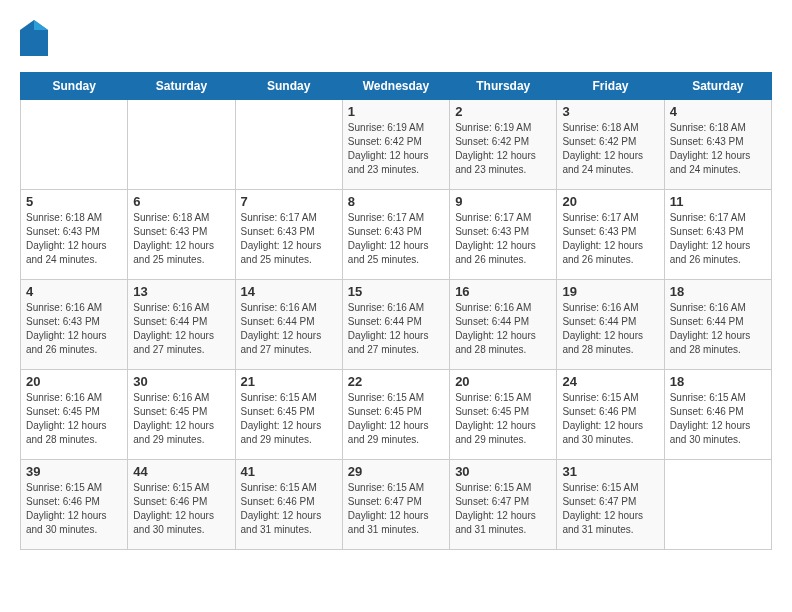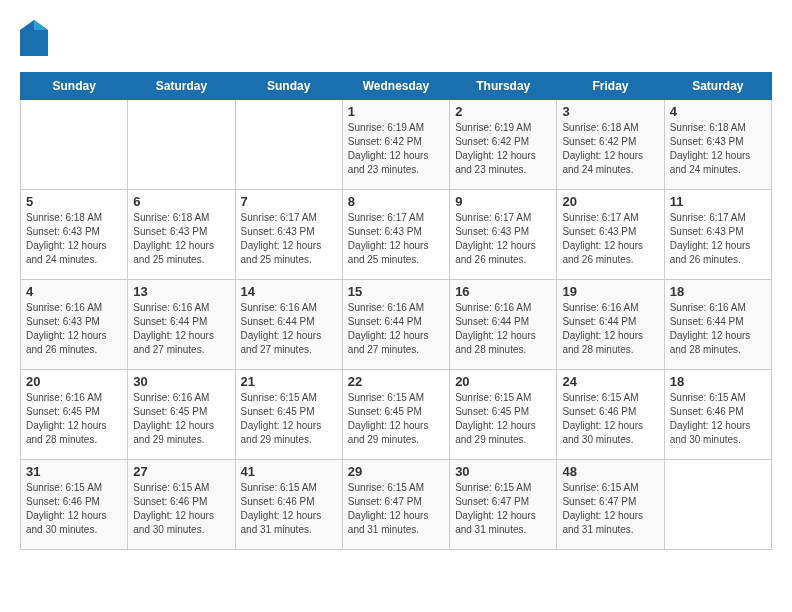--- a/index.html
+++ b/index.html
@@ -226,39 +226,39 @@
           <div class="day-number">24</div>
 <div class="cell-content">Sunrise: 6:15 AM<br>Sunset: 6:46 PM<br>Daylight: 12 hours and 30 minutes.</div>
         </td>
         <td>
           <div class="day-number">18</div>
 <div class="cell-content">Sunrise: 6:15 AM<br>Sunset: 6:46 PM<br>Daylight: 12 hours and 30 minutes.</div>
         </td>
       </tr>
       <tr>
         <td>
-          <div class="day-number">31</div>
-<div class="cell-content">Sunrise: 6:15 AM<br>Sunset: 6:46 PM<br>Daylight: 12 hours and 30 minutes.</div>
-        </td>
-        <td>
-          <div class="day-number">27</div>
+          <div class="day-number">39</div>
+<div class="cell-content">Sunrise: 6:15 AM<br>Sunset: 6:46 PM<br>Daylight: 12 hours and 30 minutes.</div>
+        </td>
+        <td>
+          <div class="day-number">44</div>
 <div class="cell-content">Sunrise: 6:15 AM<br>Sunset: 6:46 PM<br>Daylight: 12 hours and 30 minutes.</div>
         </td>
         <td>
           <div class="day-number">41</div>
 <div class="cell-content">Sunrise: 6:15 AM<br>Sunset: 6:46 PM<br>Daylight: 12 hours and 31 minutes.</div>
         </td>
         <td>
           <div class="day-number">29</div>
 <div class="cell-content">Sunrise: 6:15 AM<br>Sunset: 6:47 PM<br>Daylight: 12 hours and 31 minutes.</div>
         </td>
         <td>
           <div class="day-number">30</div>
 <div class="cell-content">Sunrise: 6:15 AM<br>Sunset: 6:47 PM<br>Daylight: 12 hours and 31 minutes.</div>
         </td>
         <td>
-          <div class="day-number">48</div>
+          <div class="day-number">31</div>
 <div class="cell-content">Sunrise: 6:15 AM<br>Sunset: 6:47 PM<br>Daylight: 12 hours and 31 minutes.</div>
         </td>
         <td class="empty-cell"></td>
       </tr>
     </tbody>
 </table>
 
 </body></html>

